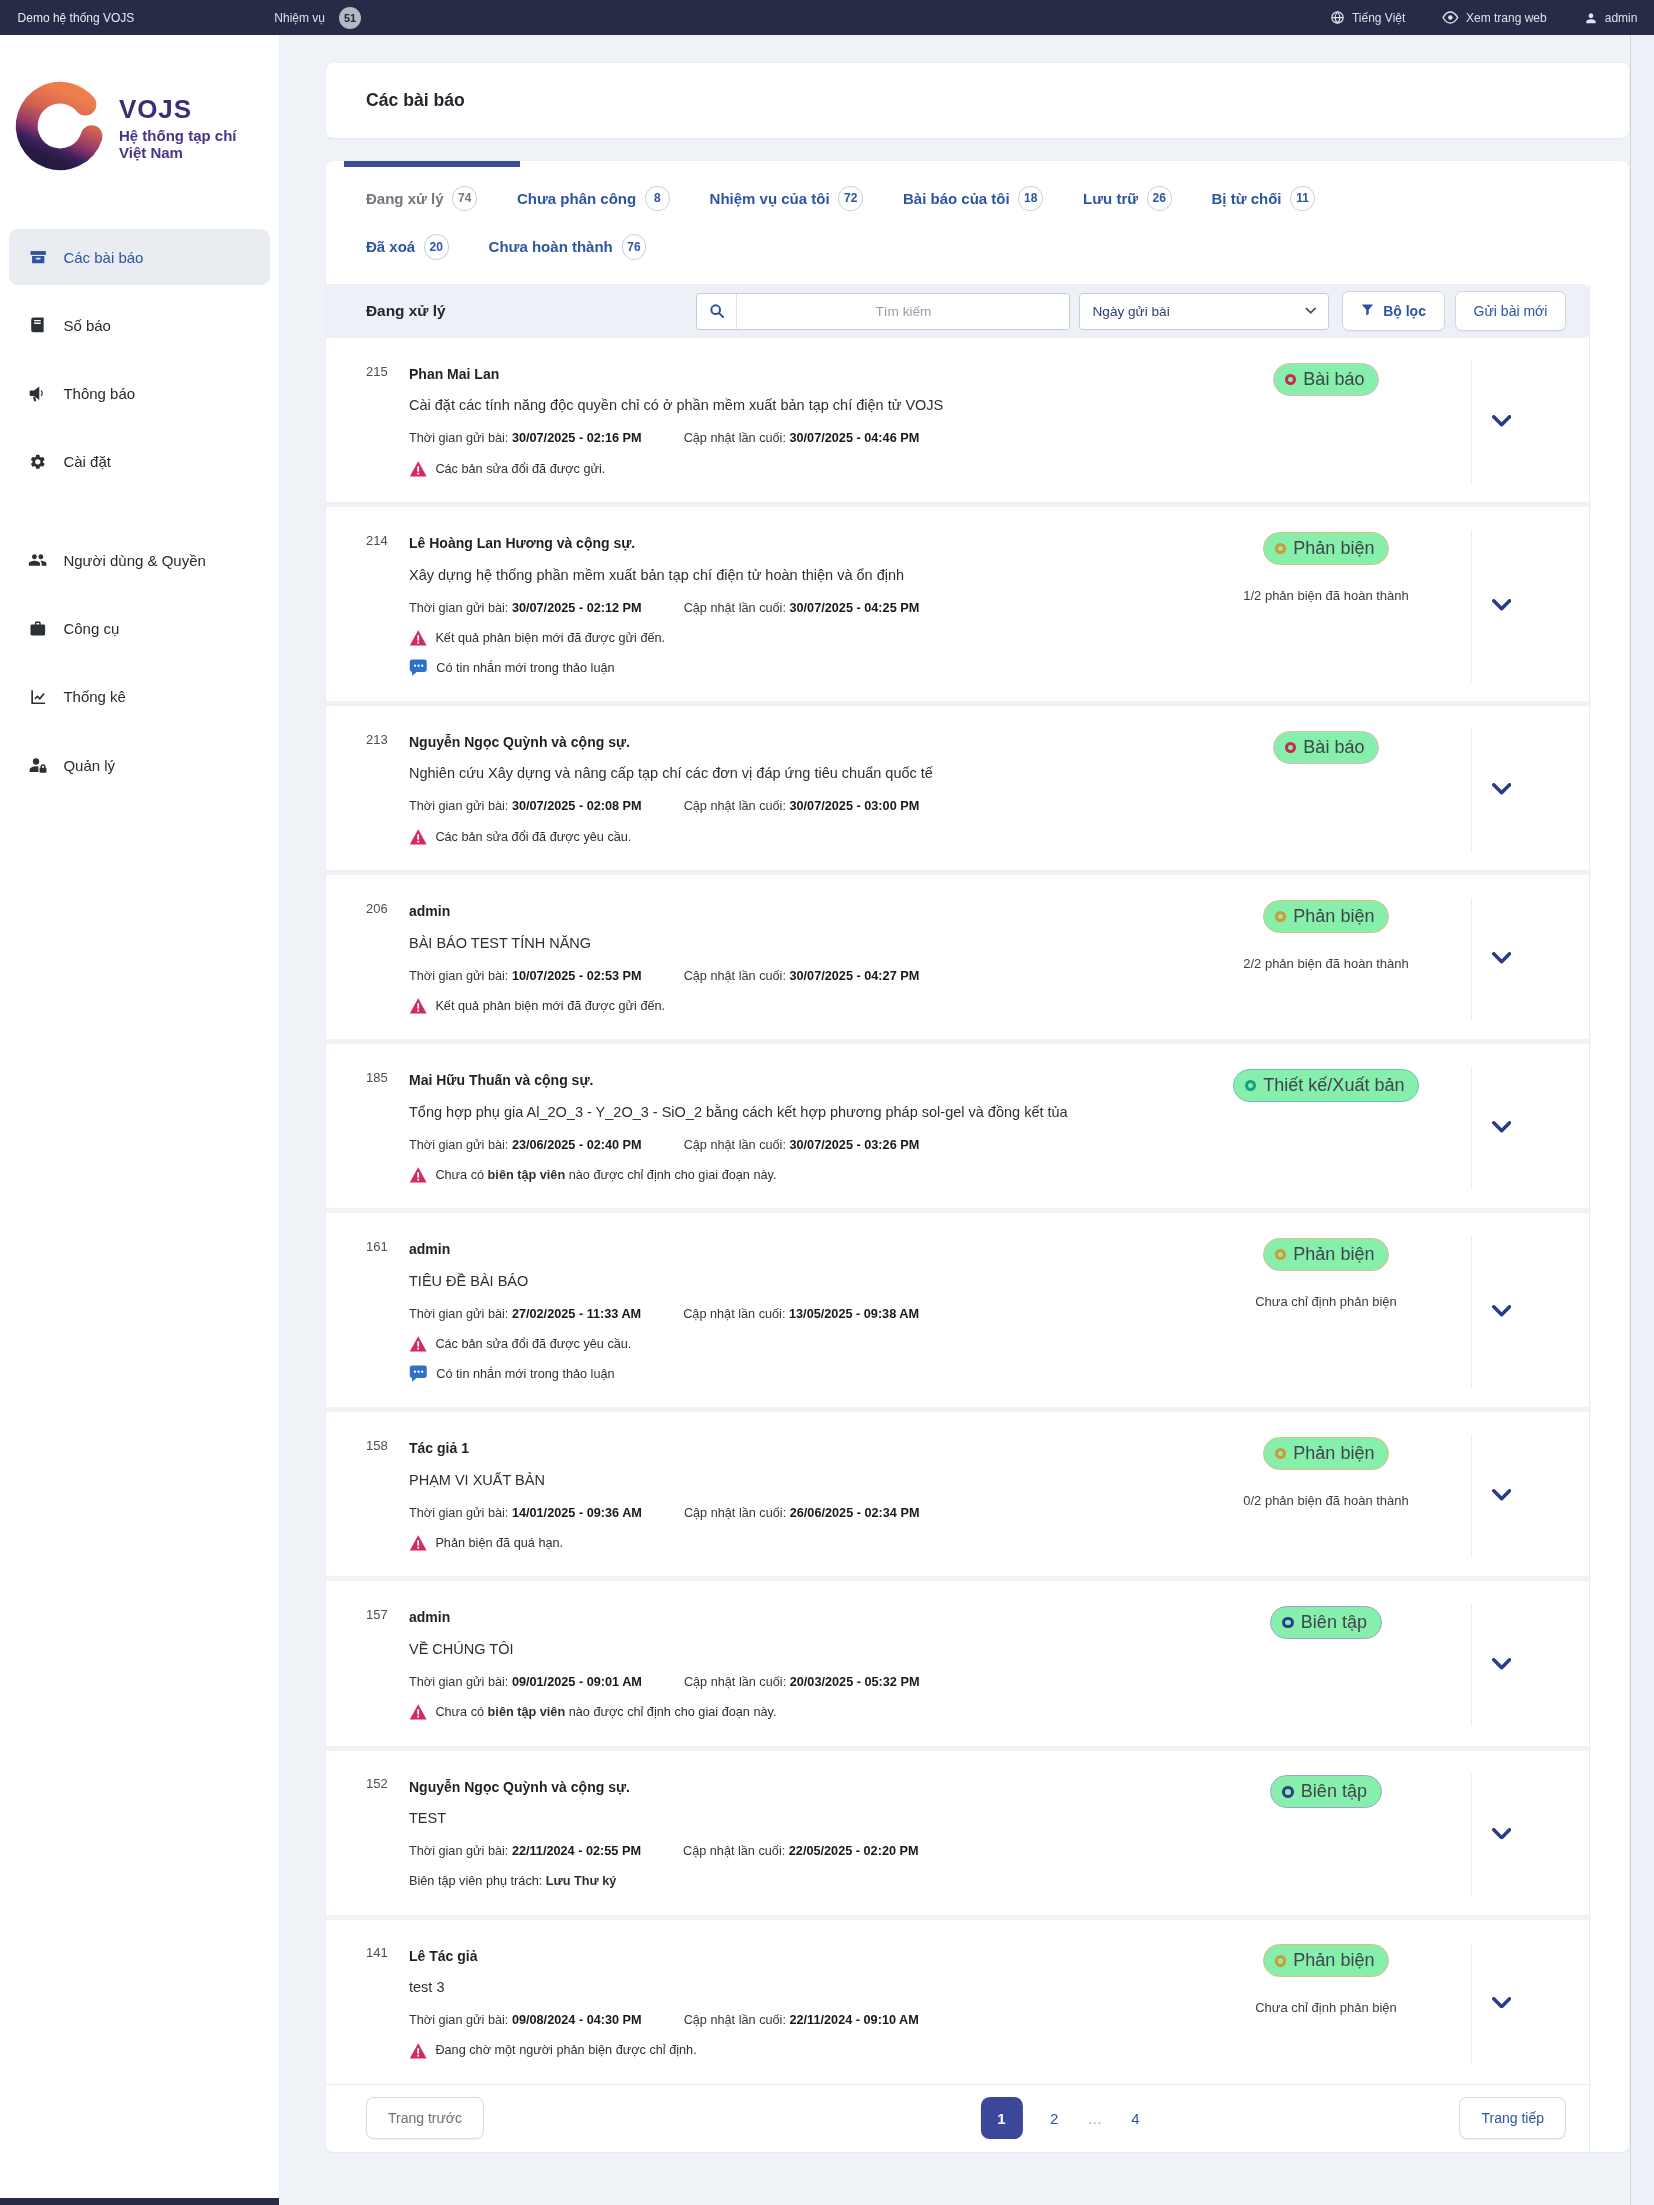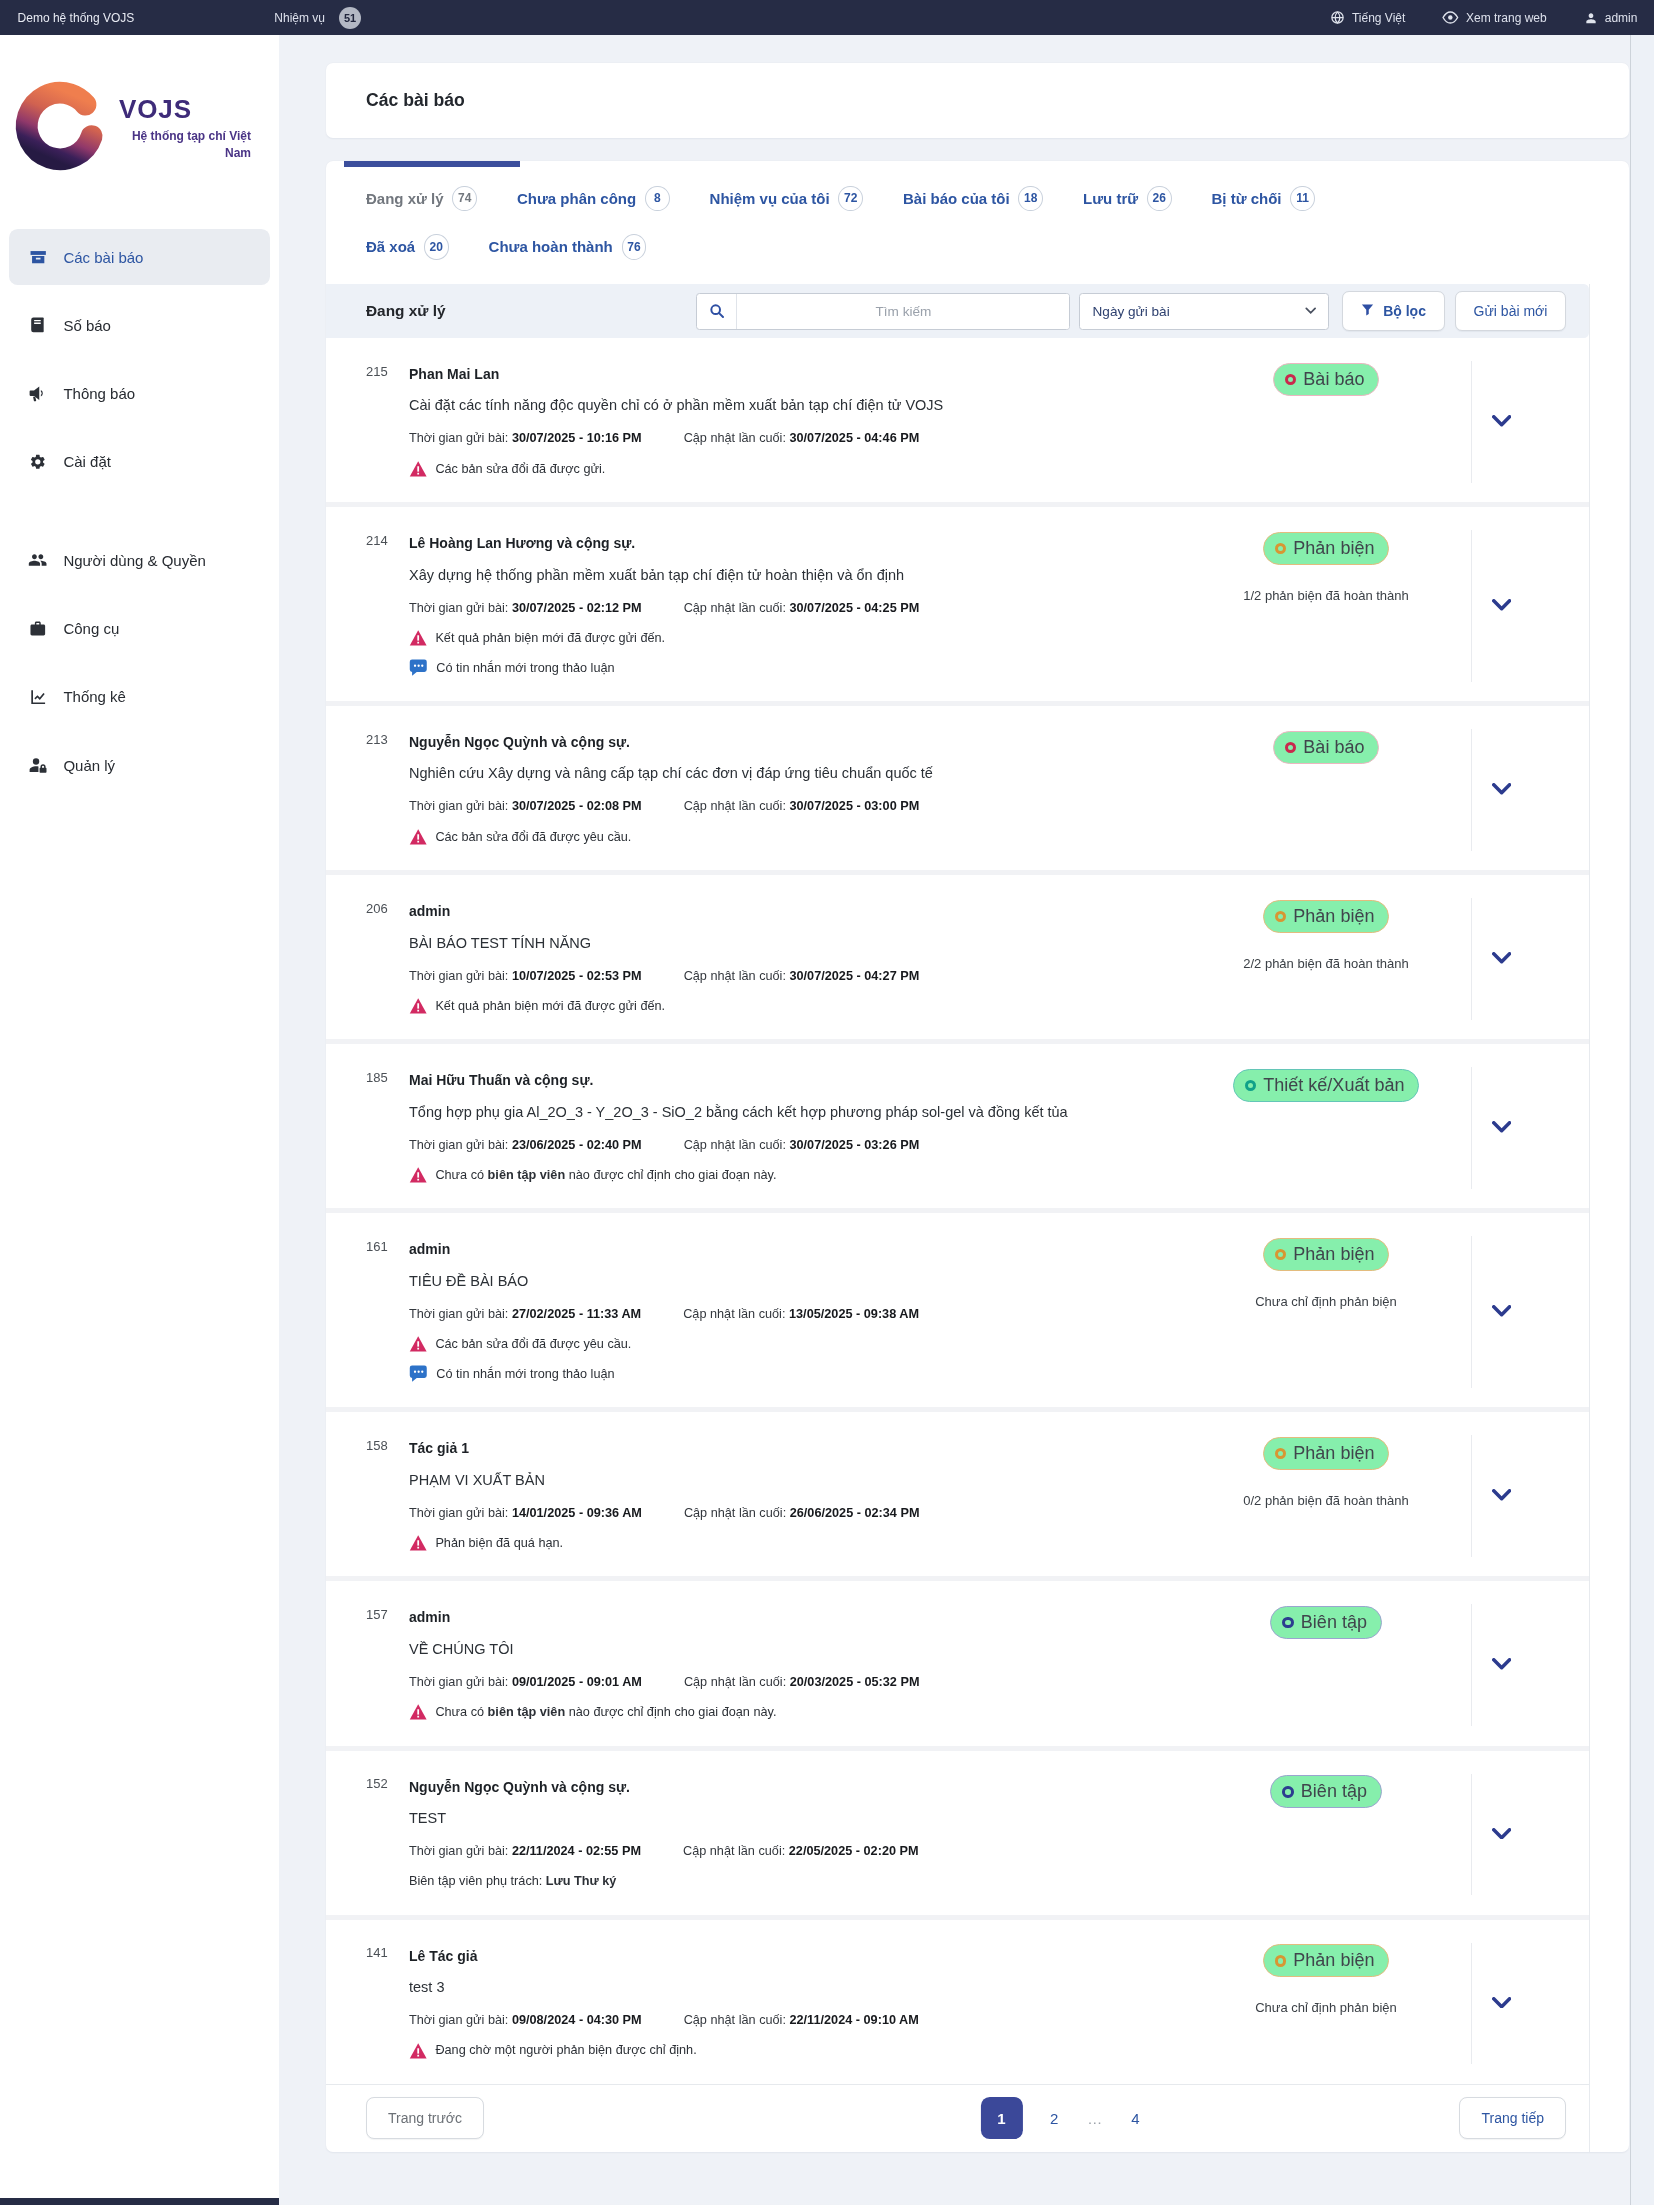--- a/index.html
+++ b/index.html
@@ -17,21 +17,21 @@
   .top-item{display:flex;align-items:center;gap:7px;cursor:pointer;color:#dde1ec;}
   .tasks-badge{width:22px;height:22px;border-radius:50%;background:#b3b8c4;color:#20253c;font-weight:bold;font-size:11px;display:flex;align-items:center;justify-content:center;margin-left:7px;}
   .topbar .right{margin-left:auto;display:flex;align-items:center;gap:37px;}
   .top-icon{display:inline-flex;align-items:center;}
 
   
   .layout{display:flex;height:2171px;}
   .sidebar{width:279px;background:#fff;flex:none;padding-top:42px;}
   .logo-row{display:flex;align-items:center;gap:10.5px;padding-left:10.5px;}
   .logo-text .t1{font-size:26px;font-weight:bold;color:#3e2b79;letter-spacing:0.9px;}
-  .logo-text .t2{font-size:12px;font-weight:bold;color:#4a3486;line-height:16.7px;margin-top:3.5px;width:132px;text-align:right;}
+  .logo-text .t2{font-size:15px;font-weight:bold;color:#4a3486;line-height:16.7px;margin-top:3.5px;width:132px;}
   .nav{margin-top:51px;display:flex;flex-direction:column;gap:12.3px;}
   .nav-item{display:flex;align-items:center;gap:16px;height:56px;margin:0 8.8px;padding-left:19.3px;border-radius:8.8px;color:#272b31;font-size:15px;cursor:pointer;}
   .nav-item .nav-icon{width:19.3px;height:19.3px;display:inline-flex;align-items:center;justify-content:center;color:#2c3037;}
   .nav-item.active{background:#e9ecf1;color:var(--accent-blue);}
   .nav-item.active .nav-icon{color:var(--accent-blue);}
   .nav-item.gap{margin-top:30px;}
 
   .main{flex:1;background:var(--main-bg);padding:28px 26px 0 47px;}
   .card{background:#fff;border-radius:7px;box-shadow:0 0.9px 1.8px rgba(20,30,60,.06);}
   .title-card{height:75px;display:flex;align-items:center;padding-left:40px;margin-bottom:23px;}
@@ -324,21 +324,21 @@
           </button>
         </div>
 
         <div id="rows-box">
   <div class="row">
     <div class="row-id">215</div>
     <div class="row-main">
       <div class="row-author">Phan Mai Lan</div>
       <div class="row-title">Cài đặt các tính năng độc quyền chỉ có ở phần mềm xuất bản tạp chí điện tử VOJS</div>
       <div class="row-meta">
-        <span class="meta"><span class="meta-label">Thời gian gửi bài:</span> <b class="meta-value">30/07/2025 - 10:16 PM</b></span>
+        <span class="meta"><span class="meta-label">Thời gian gửi bài:</span> <b class="meta-value">30/07/2025 - 02:16 PM</b></span>
         <span class="meta"><span class="meta-label">Cập nhật lần cuối:</span> <b class="meta-value">30/07/2025 - 04:46 PM</b></span>
       </div>
       <div class="row-flags">
                   <div class="flag">
                     <span class="flag-icon">
                       <svg width="18.4" height="17.6" viewBox="0 0 24 23">
                         <path d="M12 1.5L23 21.5H1z" fill="#d22a62"></path>
                         <rect x="10.85" y="8.2" width="2.3" height="7" fill="#fff"></rect>
                         <rect x="10.85" y="16.7" width="2.3" height="2.3" fill="#fff"></rect>
                       </svg>

